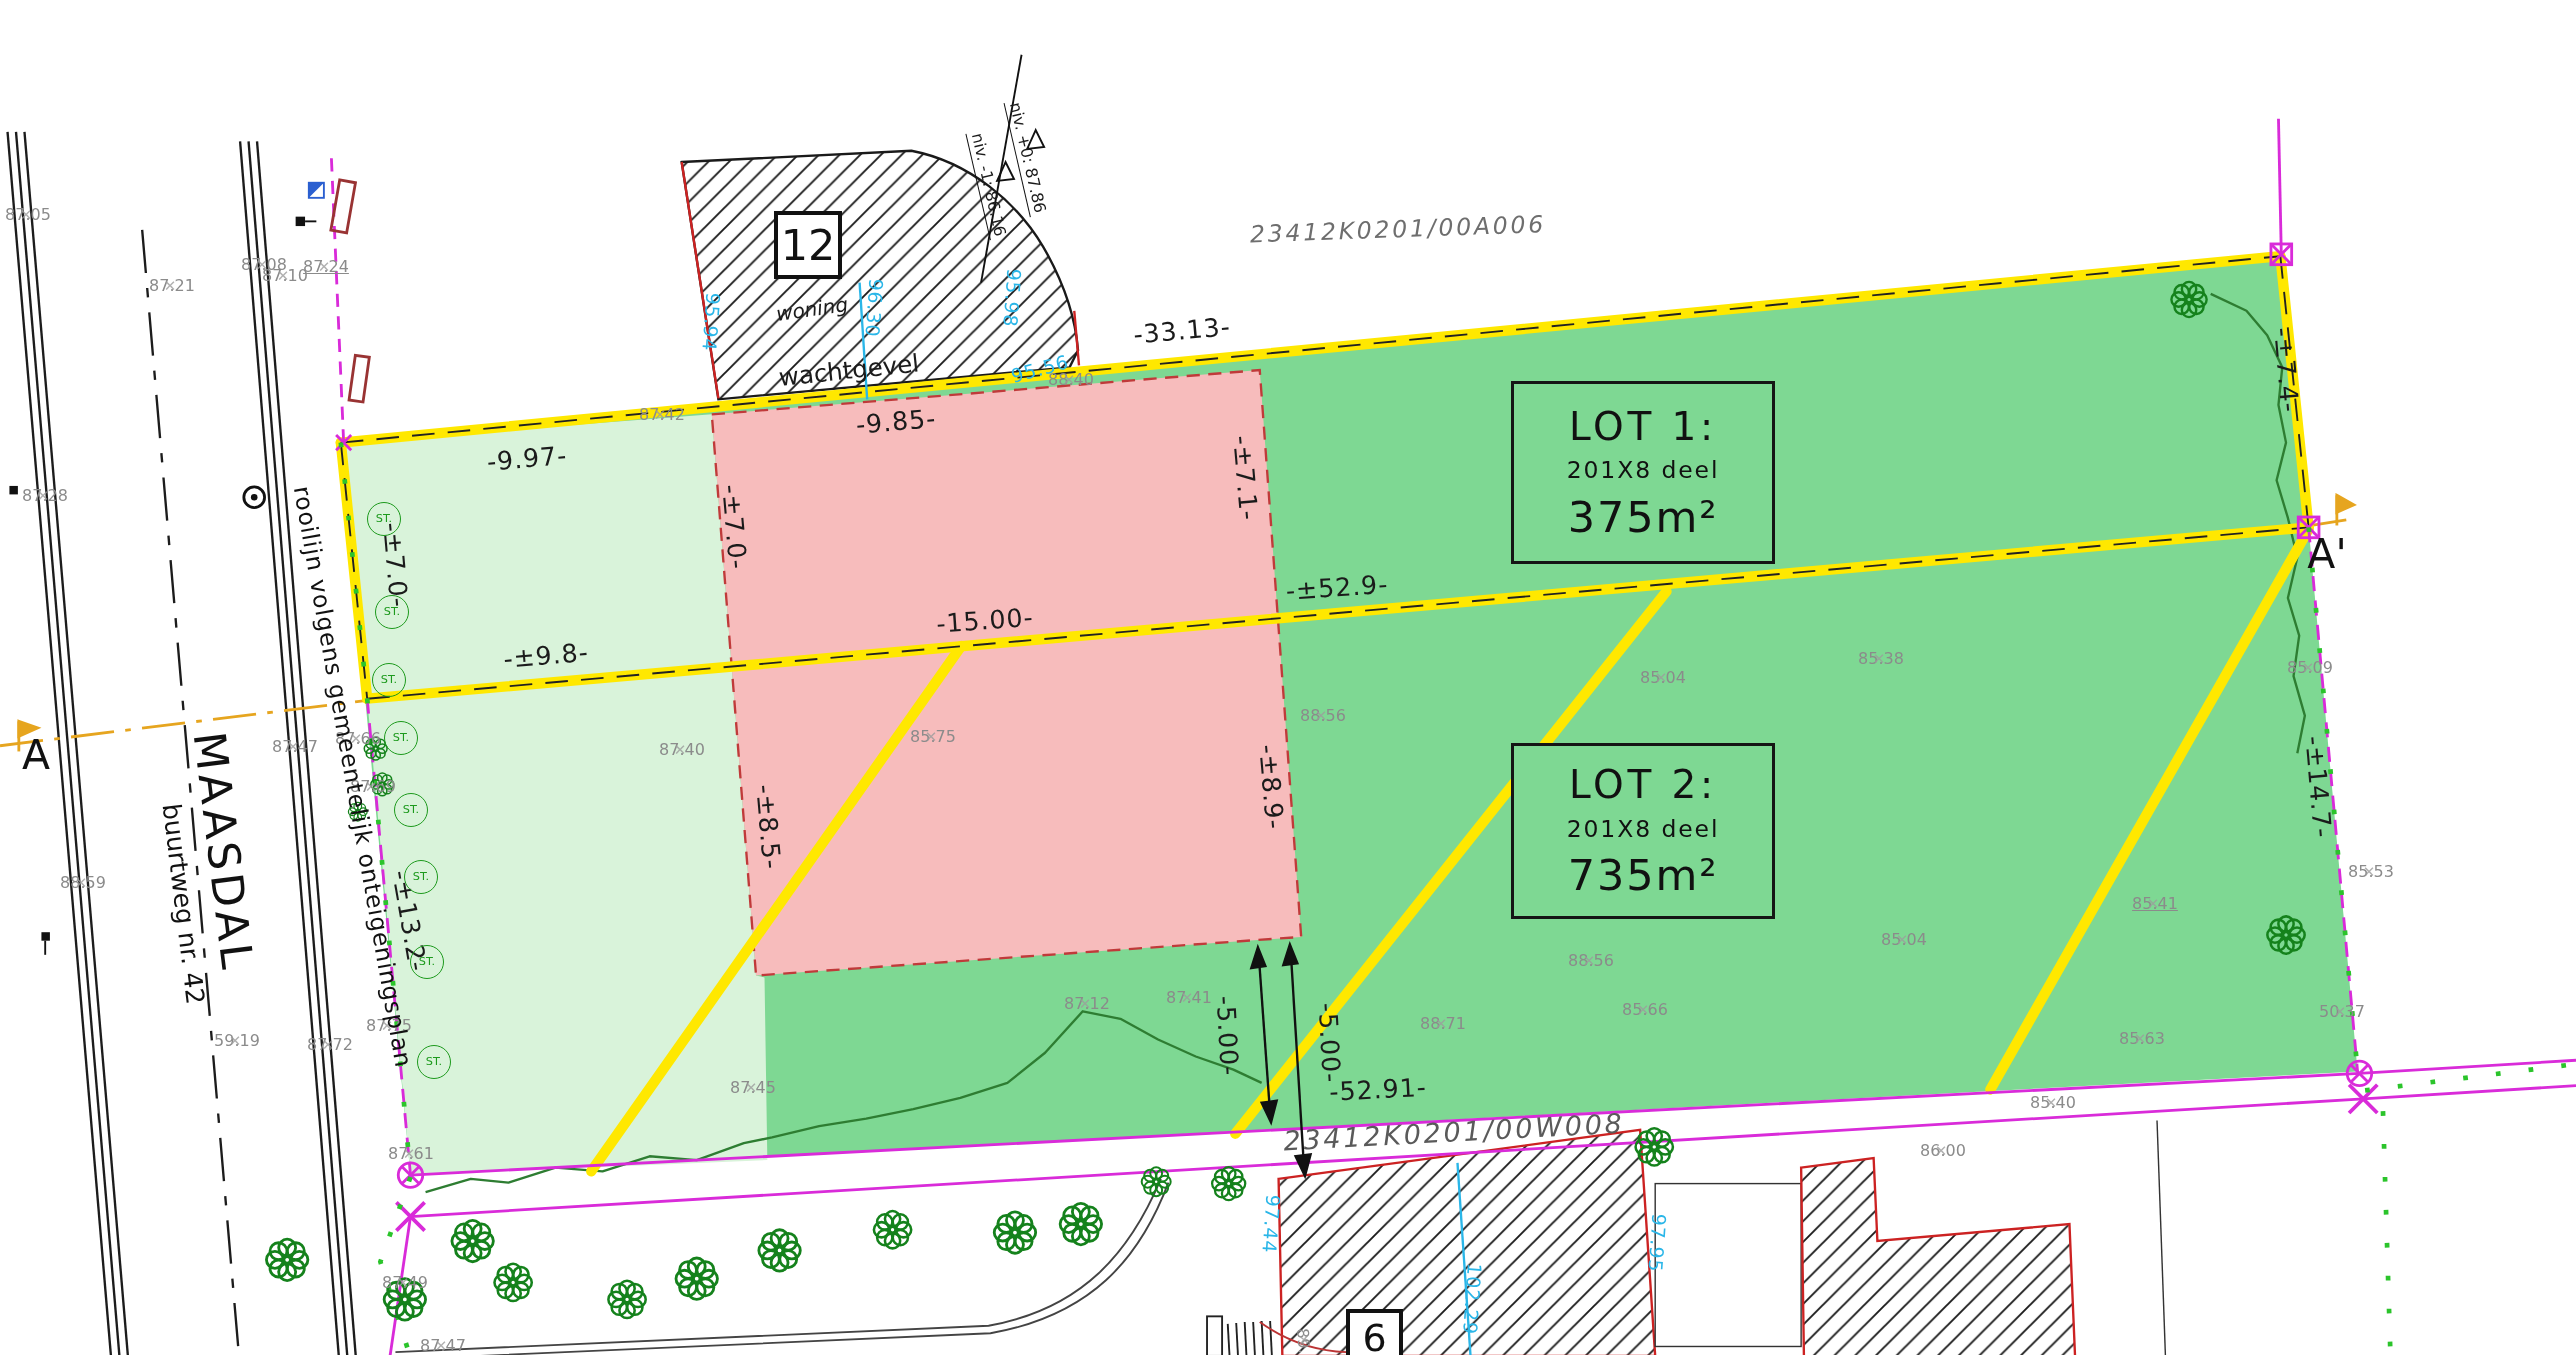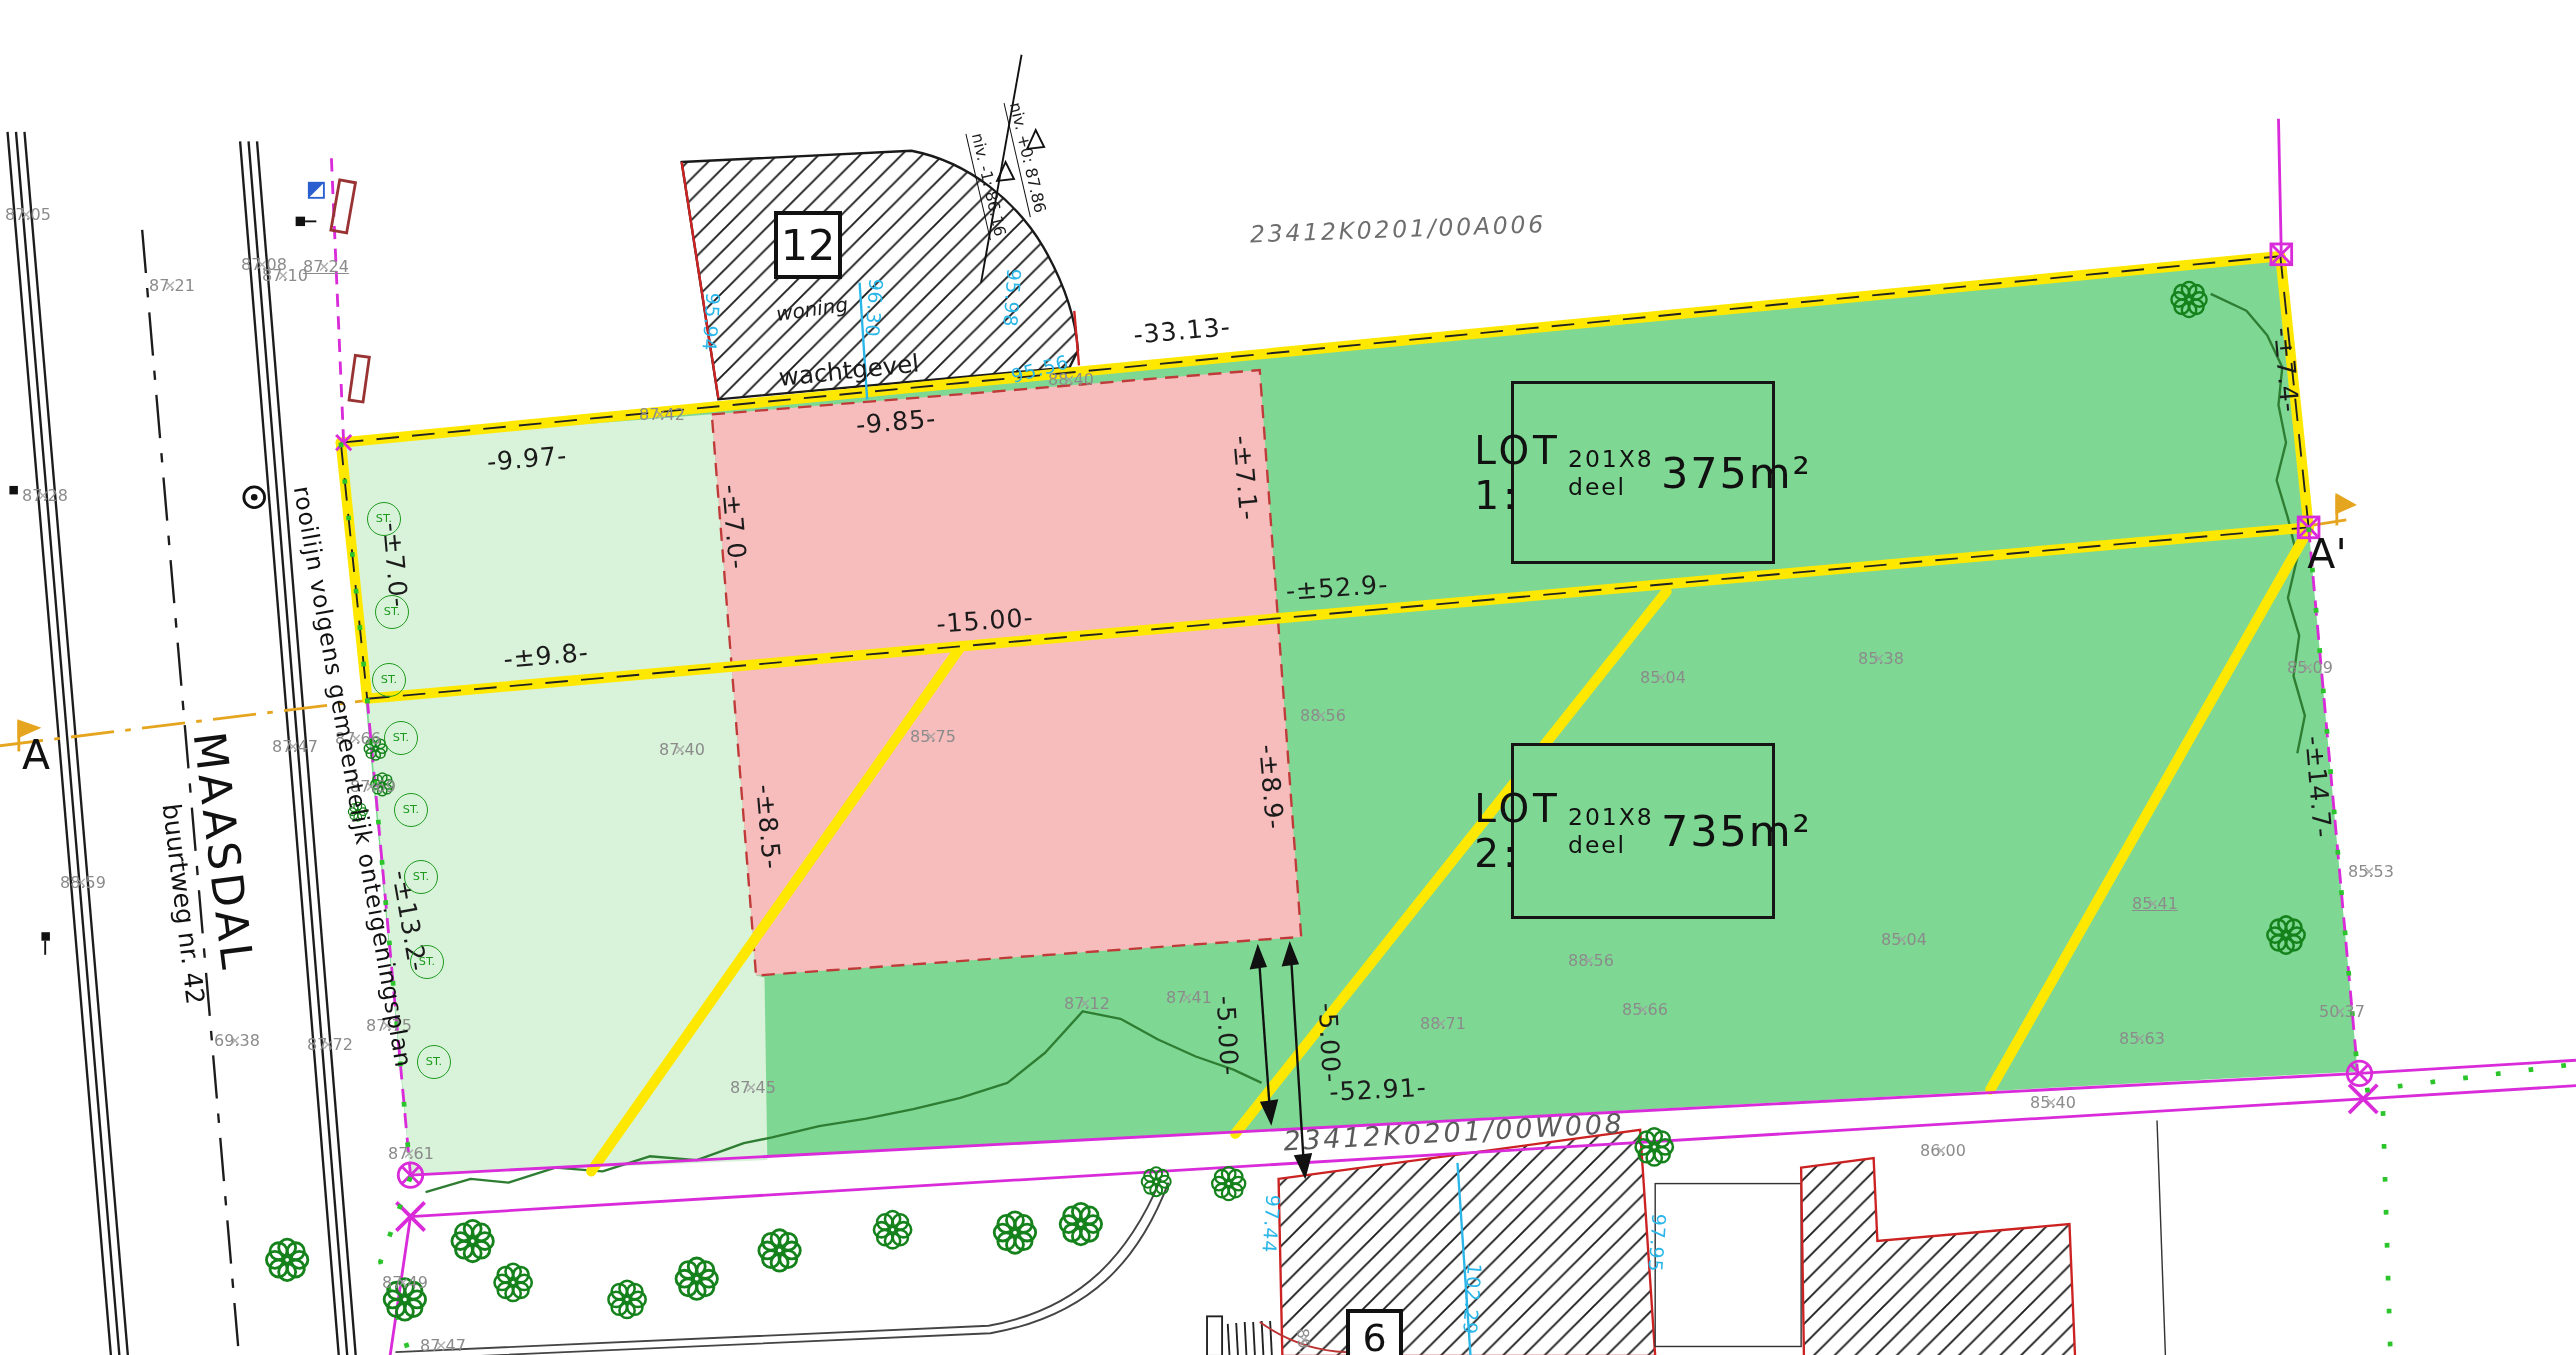--- a/index.html
+++ b/index.html
@@ -19,21 +19,21 @@
   .road-sub{font-size:25.4px;color:#111;}
   .rooilijn{font-size:23.5px;letter-spacing:0.9px;color:#111;}
   .section{font-size:41px;color:#111;}
   .niv{font-size:16px;border-bottom:1.9px solid #111;padding:0 1.9px 1.9px 1.9px;}
   .woning{font-size:20px;font-style:italic;}
   .wachtgevel{font-size:24.5px;}
   .st{position:absolute;width:32px;height:32px;border:1.9px solid #1d9a1d;border-radius:50%;
       color:#1d9a1d;font-size:11.3px;display:flex;align-items:center;justify-content:center;
       transform:translate(-50%,-50%);background:transparent;line-height:1;}
   .lot-box{position:absolute;background:#7ed893;border:3.8px solid #151515;display:flex;
-      flex-direction:row;align-items:center;justify-content:center;gap:7.5px;}
+      flex-direction:column;align-items:center;justify-content:center;gap:7.5px;}
   .lot-name{font-size:39px;letter-spacing:3.8px;color:#111;}
   .lot-deel{font-size:23.5px;letter-spacing:1.9px;color:#111;}
   .lot-area{font-size:43px;letter-spacing:1.9px;color:#111;}
   .num-box{position:absolute;background:#ffffff;border:4.7px solid #111;display:flex;
       align-items:center;justify-content:center;color:#111;}
   #box12{left:774px;top:211px;width:60px;height:60px;font-size:43px;}
   #box6{left:1346px;top:1309px;width:49px;height:49px;font-size:38px;}
   #lot1-box{left:1511px;top:381px;width:258px;height:177px;}
   #lot2-box{left:1511px;top:743px;width:258px;height:170px;}
 </style>
@@ -266,21 +266,21 @@
       <div class="lbl m" style="left: 2286px; top: 370px; transform: translate(-50%, -50%) rotate(85deg);">-±7.4-</div>
       <div class="lbl m" style="left: 1227px; top: 1036px; transform: translate(-50%, -50%) rotate(87deg);">-5.00-</div>
       <div class="lbl m" style="left: 1329px; top: 1043px; transform: translate(-50%, -50%) rotate(87deg);">-5.00-</div>
       <div class="lbl spot" style="left: 28px; top: 215px; transform: translate(-50%, -50%) rotate(0deg);">87.05</div>
       <div class="lbl spot" style="left: 172px; top: 273px; transform: translate(-50%, -50%) rotate(0deg); margin-top: 13px;">87.21</div>
       <div class="lbl spot" style="left: 264px; top: 265px; transform: translate(-50%, -50%) rotate(0deg); text-align: right;">87.08</div>
       <div class="lbl spot" style="left: 285px; top: 276px; transform: translate(-50%, -50%) rotate(0deg);">87.10</div>
       <div class="lbl spot" style="left: 326px; top: 267px; transform: translate(-50%, -50%) rotate(0deg); text-decoration: underline;">87.24</div>
       <div class="lbl spot" style="left: 45px; top: 496px; transform: translate(-50%, -50%) rotate(0deg);">87.28</div>
       <div class="lbl spot" style="left: 83px; top: 883px; transform: translate(-50%, -50%) rotate(0deg);">88.59</div>
-      <div class="lbl spot" style="left: 237px; top: 1041px; transform: translate(-50%, -50%) rotate(0deg);">69.38</div>
+      <div class="lbl spot" style="left: 237px; top: 1041px; transform: translate(-50%, -50%) rotate(0deg);">59.19</div>
       <div class="lbl spot" style="left: 295px; top: 747px; transform: translate(-50%, -50%) rotate(0deg);">87.47</div>
       <div class="lbl spot" style="left: 358px; top: 739px; transform: translate(-50%, -50%) rotate(0deg);">87.66</div>
       <div class="lbl spot" style="left: 373px; top: 787px; transform: translate(-50%, -50%) rotate(0deg);">87.69</div>
       <div class="lbl spot" style="left: 389px; top: 1026px; transform: translate(-50%, -50%) rotate(0deg);">87.75</div>
       <div class="lbl spot" style="left: 330px; top: 1045px; transform: translate(-50%, -50%) rotate(0deg);">87.72</div>
       <div class="lbl spot" style="left: 682px; top: 750px; transform: translate(-50%, -50%) rotate(0deg);">87.40</div>
       <div class="lbl spot" style="left: 662px; top: 415px; transform: translate(-50%, -50%) rotate(0deg);">87.42</div>
       <div class="lbl spot" style="left: 1071px; top: 380px; transform: translate(-50%, -50%) rotate(0deg);">88.40</div>
       <div class="lbl spot" style="left: 753px; top: 1088px; transform: translate(-50%, -50%) rotate(0deg);">87.45</div>
       <div class="lbl spot" style="left: 411px; top: 1154px; transform: translate(-50%, -50%) rotate(0deg);">87.61</div>

